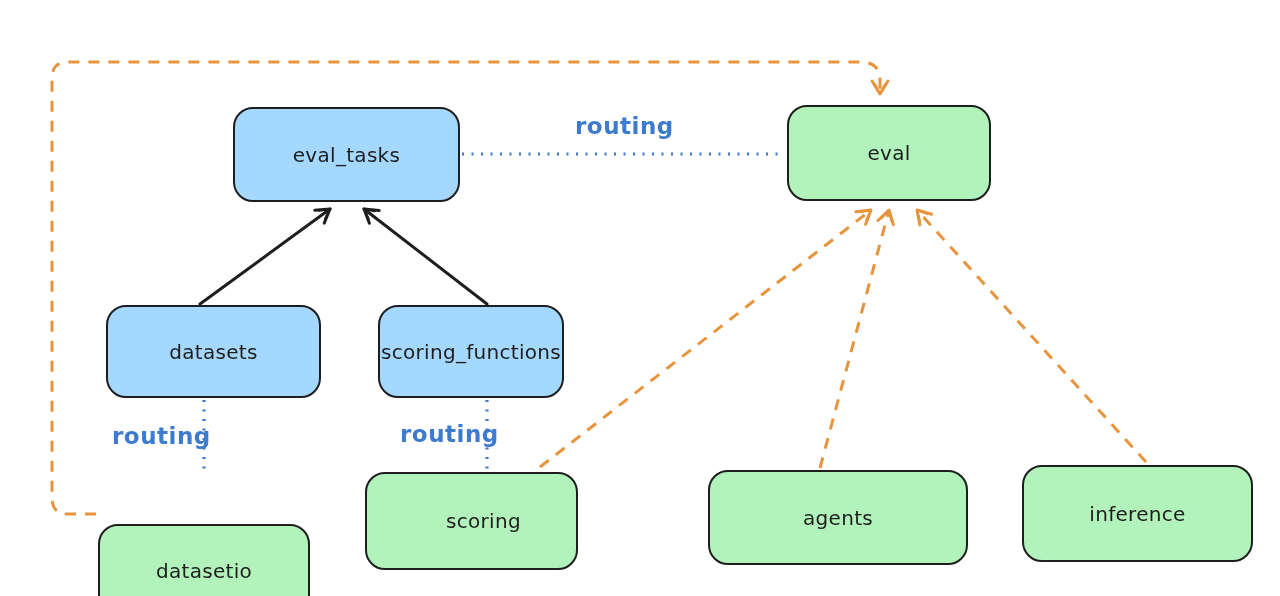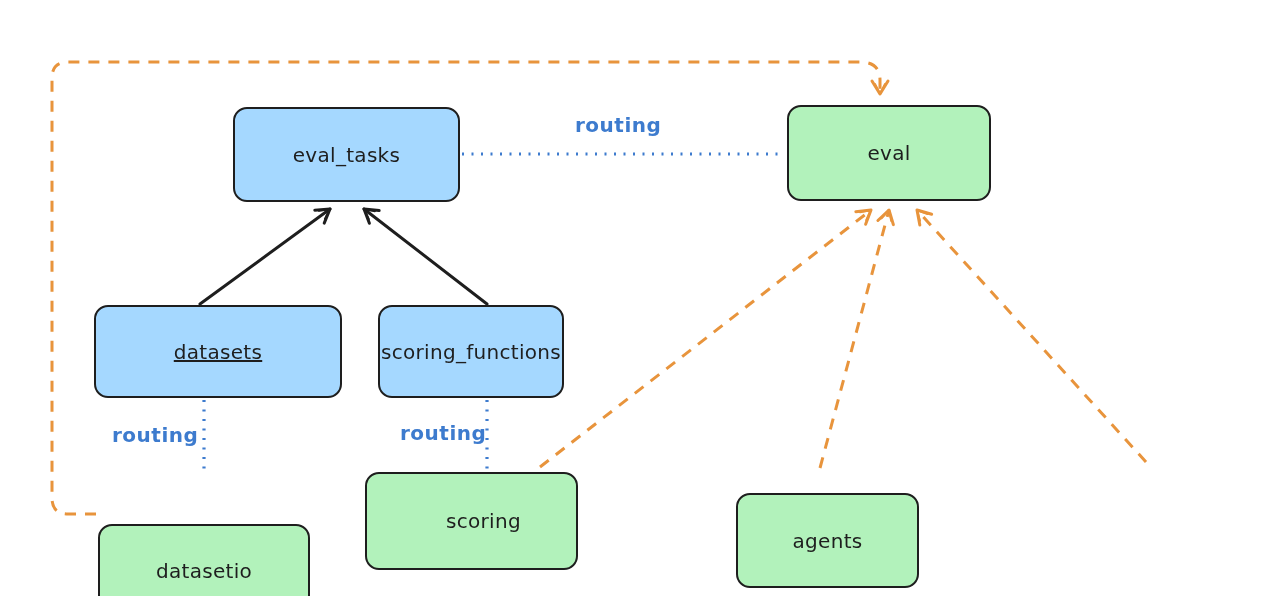--- a/index.html
+++ b/index.html
@@ -17,34 +17,34 @@
   }
   #connector-layer {
     position: absolute;
     left: 0; top: 0;
     width: 1280px; height: 596px;
   }
   .node {
     position: absolute;
     box-sizing: border-box;
     border: 2.5px solid #1e1e1e;
-    border-radius: 14px;
+    border-radius: 20px;
     display: flex;
     align-items: center;
     justify-content: center;
     font-size: 20px;
     color: #1e1e1e;
     letter-spacing: 0.3px;
   }
   .node.blue  { background: #a5d8ff; }
   .node.green { background: #b2f2bb; }
   .edge-label {
     position: absolute;
     color: #3d7bce;
-    font-size: 20px;
+    font-size: 23px;
     font-weight: 600;
     letter-spacing: 0.5px;
     white-space: nowrap;
   }
 </style>
 </head>
 <body>
 
 <div id="canvas">
 
@@ -73,34 +73,37 @@
     <path d="M 1146 462 L 917 210" fill="none" stroke="#e8943c" stroke-width="3" stroke-dasharray="11 9" marker-end="url(#ah-orange)"></path>
   </svg>
 
   <div class="node blue" style="left:233px; top:107px; width:227px; height:95px;">
     <span>eval_tasks</span>
   </div>
   <div class="node green" style="left:787px; top:105px; width:204px; height:96px;">
     <span>eval</span>
   </div>
 
-  <div class="node blue" style="left:94px; top:305px; width:248px; height:93px;text-decoration:underline;">
+  <div class="node blue" style="left:106px; top:305px; width:215px; height:93px;">
     <span>datasets</span>
   </div>
   <div class="node blue" style="left:378px; top:305px; width:186px; height:93px;">
     <span>scoring_functions</span>
   </div>
 
   <div class="node green" style="left:98px; top:477px; width:212px; height:93px;margin-top:47px;">
     <span>datasetio</span>
   </div>
   <div class="node green" style="left:365px; top:472px; width:213px; height:98px;padding-left:24px;">
     <span>scoring</span>
   </div>
-  <div class="node green" style="left:736px; top:470px; width:183px; height:95px;margin-top:23px;">
+  <div class="node green" style="left:708px; top:470px; width:260px; height:95px;">
     <span>agents</span>
+  </div>
+  <div class="node green" style="left:1022px; top:465px; width:231px; height:97px;">
+    <span>inference</span>
   </div>
 
   <div class="edge-label" style="left:575px; top:113px;">routing</div>
   <div class="edge-label" style="left:112px; top:423px;">routing</div>
   <div class="edge-label" style="left:400px; top:421px;">routing</div>
 
 </div>
 
 </body></html>

